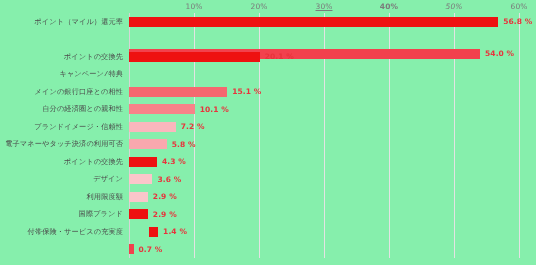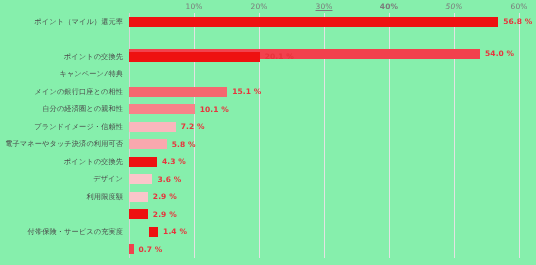--- a/index.html
+++ b/index.html
@@ -136,20 +136,21 @@
       <div class="cat-label" style="top: 0px; height: 17.5px;">ポイント（マイル）還元率</div>
       <div class="cat-label" style="top: 35px; height: 17.5px;">ポイントの交換先</div>
       <div class="cat-label" style="top: 52.5px; height: 17.5px;">キャンペーン/特典</div>
       <div class="cat-label" style="top: 70px; height: 17.5px;">メインの銀行口座との相性</div>
       <div class="cat-label" style="top: 87.5px; height: 17.5px;">自分の経済圏との親和性</div>
       <div class="cat-label" style="top: 105px; height: 17.5px;">ブランドイメージ・信頼性</div>
       <div class="cat-label" style="top: 122.5px; height: 17.5px;">電子マネーやタッチ決済の利用可否</div>
       <div class="cat-label" style="top: 140px; height: 17.5px;">ポイントの交換先</div>
       <div class="cat-label" style="top: 157.5px; height: 17.5px;">デザイン</div>
       <div class="cat-label" style="top: 175px; height: 17.5px;">利用限度額</div>
+      <div class="cat-label" style="top: 192.5px; height: 17.5px;">国際ブランド</div>
       <div class="cat-label" style="top: 210px; height: 17.5px;">付帯保険・サービスの充実度</div>
       <div class="cat-label" style="top: 227.5px; height: 17.5px; margin-top: 32px;">その他</div>
     </div>
 
   <div id="plot">
     <div id="gridlines">
       <div class="axis-line-left"></div>
     <div class="gridline" style="left: 65px;"></div>
         <div class="gridline" style="left: 130px;"></div>
         <div class="gridline" style="left: 195px;"></div>

